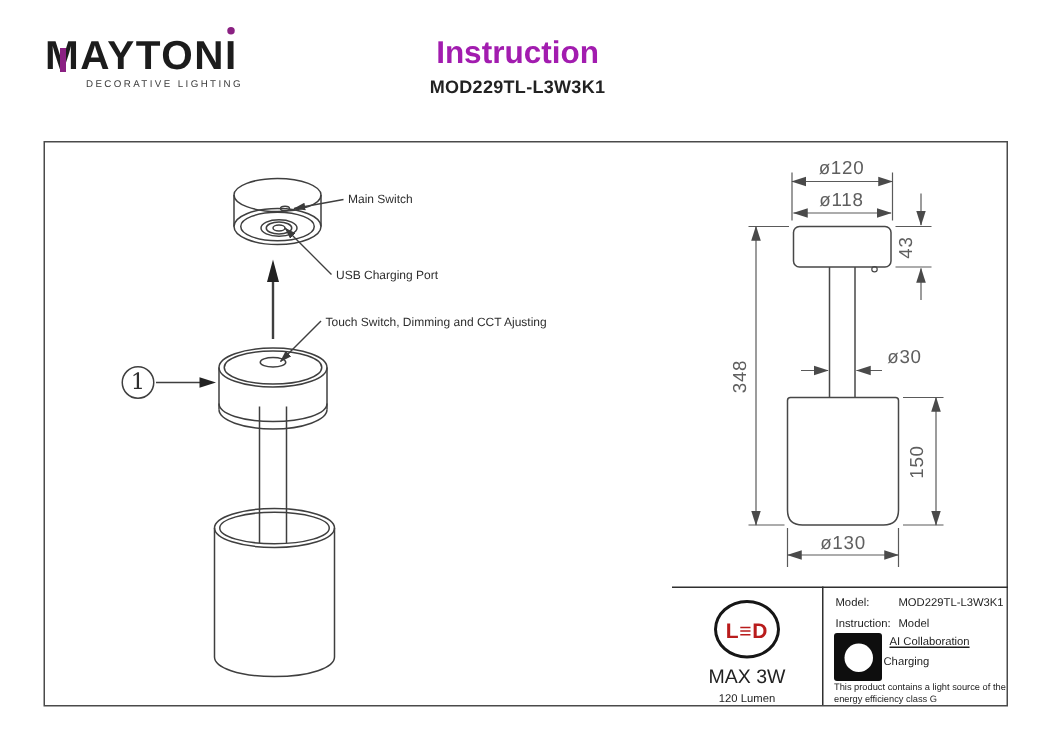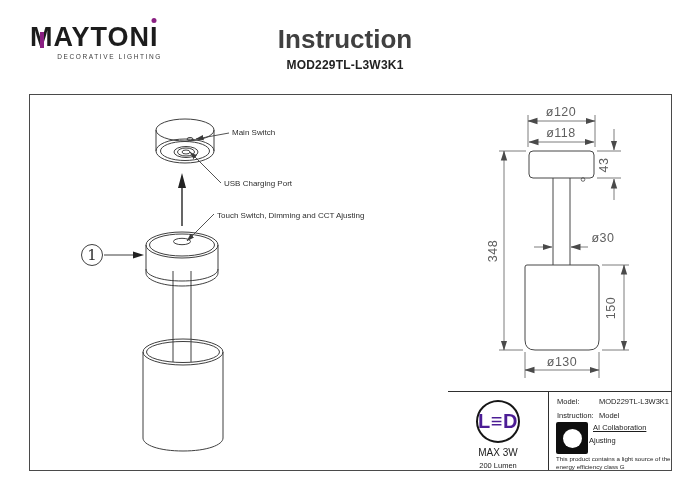--- a/index.html
+++ b/index.html
@@ -7,34 +7,34 @@
 
   
   .logo-block { position:absolute; left:30px; top:22px; width:132px; }
   .logo-text { font-size:27px; font-weight:bold; color:#1c1c1c; letter-spacing:1px; line-height:30px; position:relative; white-space:nowrap; }
   .logo-mbar { position:absolute; left:10px; top:10px; width:3.5px; height:16px; background:#8a2082; }
   .logo-i { position:relative; display:inline-block; }
   .logo-i .dot { position:absolute; left:50%; transform:translateX(-50%); top:-4px; width:5px; height:5px; border-radius:50%; background:#8a2082; }
   .logo-tagline { text-align:right; font-size:6.5px; letter-spacing:1.6px; color:#3c3c3c; margin-top:1px; }
 
   .title-block { position:absolute; left:145px; top:24px; width:400px; text-align:center; }
-  .title-main { font-size:26px; font-weight:bold; color:#404040; }
+  .title-main { font-size:21px; font-weight:bold; color:#a21caf; }
   .title-model { font-size:12px; font-weight:bold; color:#222; margin-top:3px; letter-spacing:0.2px; }
 
   
   .main-box { position:absolute; left:29px; top:94px; width:643px; height:377px; border:1px solid #4a4a4a; background:#fff; }
   .draw-svg { position:absolute; left:0; top:0; }
 
   
   .panel-top-line { position:absolute; left:418px; top:296px; width:224px; border-top:1px solid #2f2f2f; }
   .panel-divider { position:absolute; left:518px; top:296px; height:79px; border-left:1px solid #2f2f2f; }
 
   .led-cell { position:absolute; left:418px; top:296px; width:100px; height:79px; display:flex; flex-direction:column; align-items:center; justify-content:flex-start; }
-  .led-circle { margin-top:9px; width:44px; height:44px; border:2.5px solid #161616; border-radius:50%; display:flex; align-items:center; justify-content:center; font-size:20px; font-weight:bold; color:#4c1d95; letter-spacing:0.5px; }
-  .led-max { font-size:10px; color:#222; margin-top:4px; }
+  .led-circle { margin-top:9px; width:44px; height:44px; border:2.5px solid #161616; border-radius:50%; display:flex; align-items:center; justify-content:center; font-size:14px; font-weight:bold; color:#b91c1c; letter-spacing:0.5px; }
+  .led-max { font-size:13px; color:#222; margin-top:4px; }
   .led-lumen { font-size:7.5px; color:#222; margin-top:3px; }
 
   .spec-cell { position:absolute; left:518px; top:296px; width:124px; height:79px; font-size:7.5px; color:#1d1d1d; }
   .spec-row { position:absolute; left:9px; white-space:nowrap; }
   .spec-row .lbl { display:inline-block; width:42px; }
   .row-model { top:6px; }
   .row-collection { top:20px; }
   .feature-icon { position:absolute; left:8px; top:31px; width:32px; height:32px; background:#0e0e0e; border-radius:2px; display:flex; align-items:center; justify-content:center; }
   .feature-icon .circle { width:19px; height:19px; background:#fff; border-radius:50%; }
   .feature-line1 { position:absolute; left:45px; top:32px; white-space:nowrap;text-decoration:underline; }
@@ -174,34 +174,34 @@
     <text class="dim-text" x="585" y="213" text-anchor="middle" transform="rotate(-90 585 213)">150</text>
     <text class="dim-text" x="532" y="271" text-anchor="middle">ø130</text>
   </svg>
 
   <div class="panel-top-line"></div>
   <div class="panel-divider"></div>
 
   <div class="led-cell">
     <div class="led-circle">L≡D</div>
     <div class="led-max">MAX 3W</div>
-    <div class="led-lumen">200 Lumen</div>
+    <div class="led-lumen">120 Lumen</div>
   </div>
 
   <div class="spec-cell">
     <div class="spec-row row-model">
       <span class="lbl">Model:</span><span>MOD229TL-L3W3K1</span>
     </div>
     <div class="spec-row row-collection">
       <span class="lbl">Instruction:</span><span>Model</span>
     </div>
     <div class="feature-icon">
         <div class="circle"></div>
       </div>
     <div class="feature-line1">AI Collaboration</div>
-    <div class="feature-line2">Ajusting</div>
+    <div class="feature-line2">Charging</div>
     <div class="energy-note">
       <span>This product contains a light source of the</span>
       <span>energy efficiency class G</span>
     </div>
   </div>
 
 </div>
 
 </body></html>

